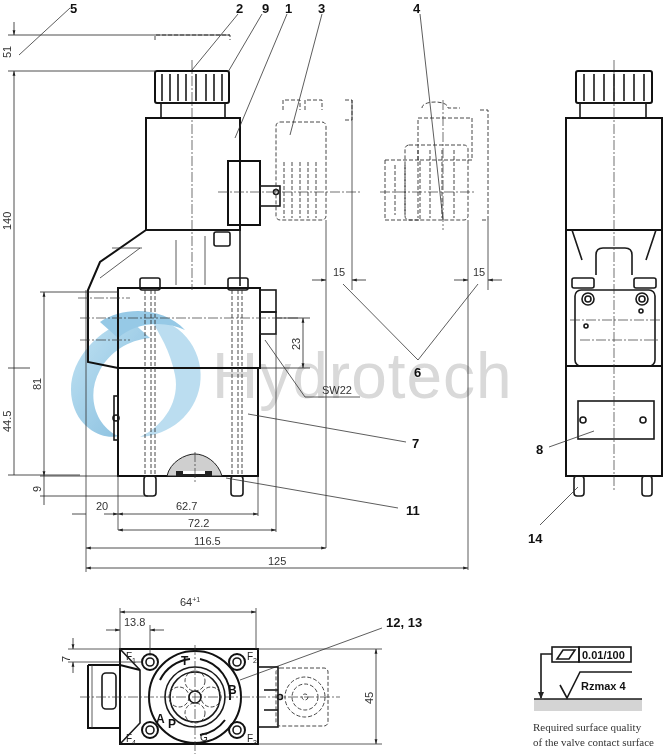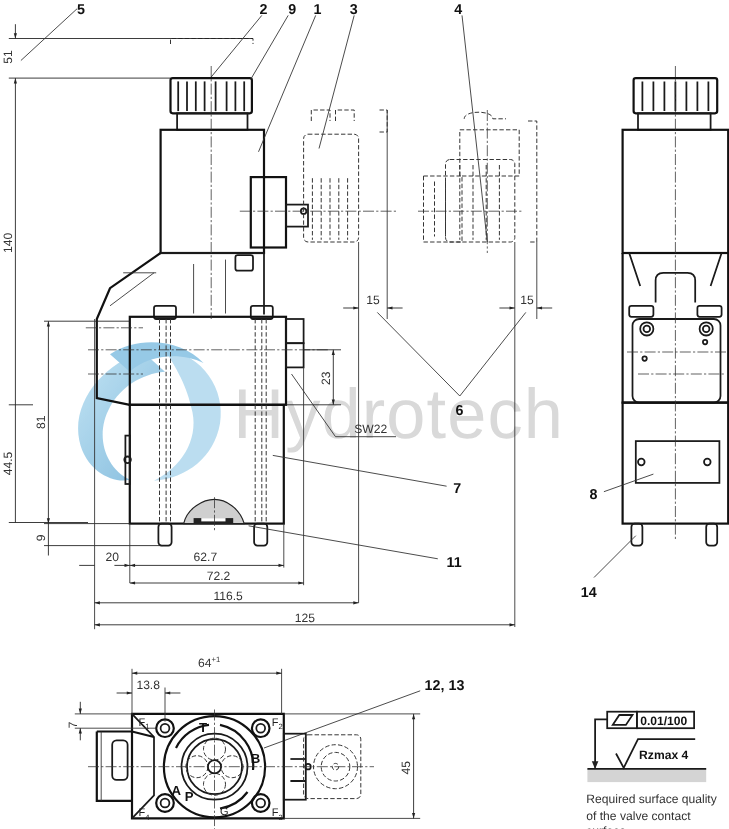--- a/index.html
+++ b/index.html
@@ -10,21 +10,21 @@
   .thick { stroke: #111; stroke-width: 2; fill: none; }
   .thin { stroke: #333; stroke-width: 0.8; fill: none; }
   .dash { stroke: #333; stroke-width: 0.9; fill: none; stroke-dasharray: 4 2; }
   .ctr { stroke: #333; stroke-width: 0.7; fill: none; stroke-dasharray: 10 2 2 2; }
   .dim { stroke: #222; stroke-width: 0.8; fill: none; }
   .dimtxt { font-family: "Liberation Sans", sans-serif; font-size: 11px; fill: #333; }
   .callout { font-family: "Liberation Sans", sans-serif; font-size: 13px; font-weight: bold; fill: #111; }
   .port { font-family: "Liberation Sans", sans-serif; font-size: 12px; font-weight: bold; fill: #111; }
   .fl { font-family: "Liberation Sans", sans-serif; font-size: 10px; fill: #222; }
   .wm { font-family: "Liberation Sans", sans-serif; font-size: 64px; fill: #9b9b9b; opacity: 0.55; letter-spacing: 1px; }
-  .note { position: absolute; font-family: Liberation Sans, sans-serif; font-size: 11px; color: #333; line-height: 14px; }
+  .note { position: absolute; font-family: Liberation Serif, serif; font-size: 11px; color: #333; line-height: 14px; text-align: right; }
   .tolbox { font-family: "Liberation Sans", sans-serif; font-size: 11px; font-weight: bold; fill: #111; }
 </style>
 </head>
 <body>
 
 <svg width="663" height="754" viewBox="0 0 663 754">
   <defs>
     <marker id="ar" viewBox="0 0 10 10" refX="10" refY="5" markerWidth="8" markerHeight="6" orient="auto-start-reverse">
       <path d="M0,2 L10,5 L0,8 z" fill="#222"></path>
     </marker>

